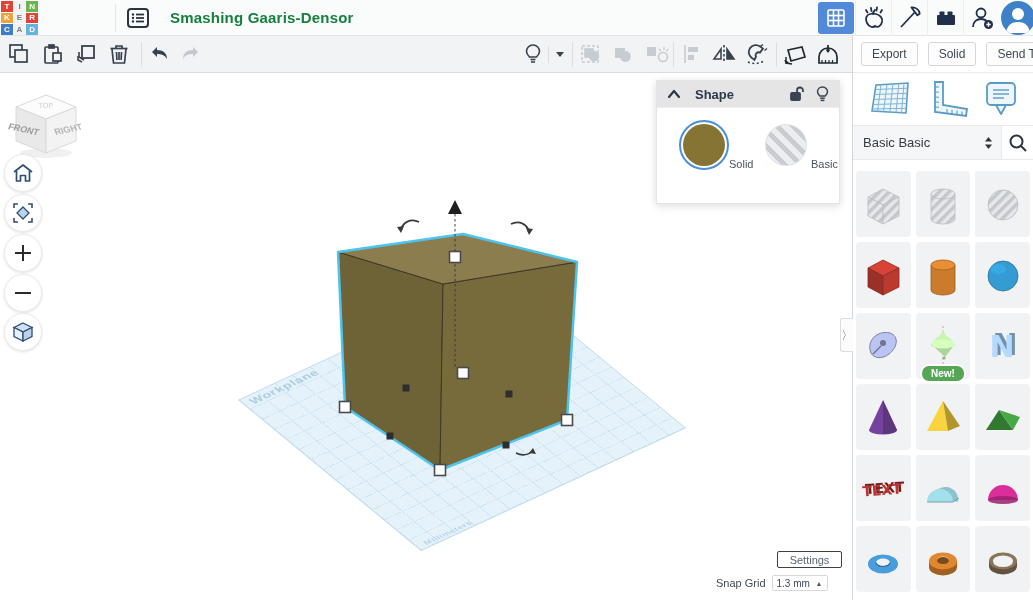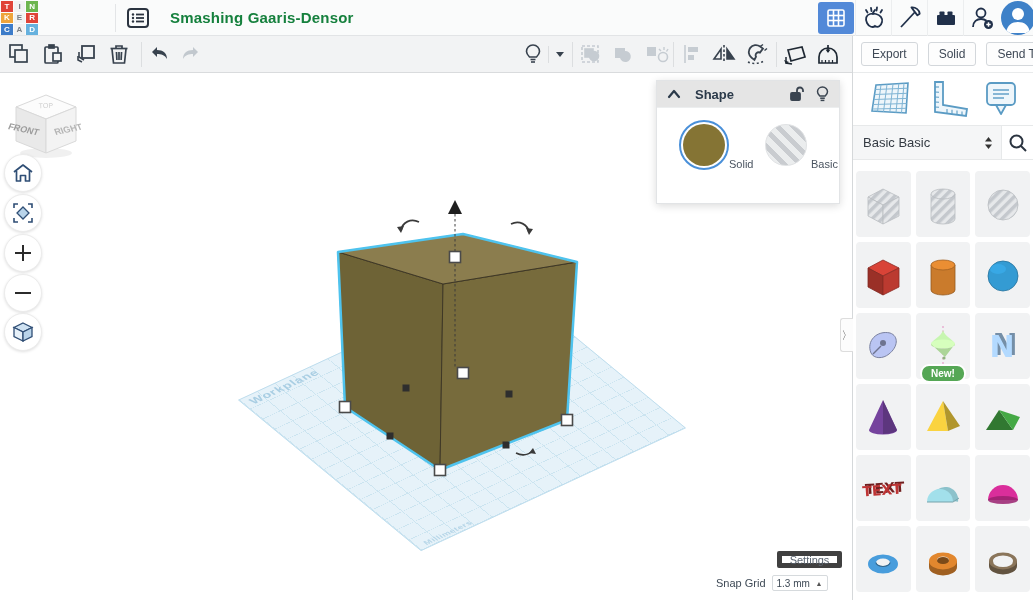--- a/index.html
+++ b/index.html
@@ -55,21 +55,21 @@
   .sp-title { font-size:13px; font-weight:bold; color:#2b3a4a; margin-left:14px; flex:1; }
   .sp-body { display:flex; justify-content:center; gap:26px; padding-top:12px; }
   .swatch-col { display:flex; flex-direction:row; align-items:flex-end; width:56px; }
   .swatch-ring { width:50px; height:50px; border-radius:50%; border:2px solid transparent; padding:2px; }
   .swatch-ring.selected { border-color:#4a90d9; }
   .swatch { width:42px; height:42px; border-radius:50%; }
   .swatch.hole { background:repeating-linear-gradient(45deg,#c9ccd0 0 5px,#ebedee 5px 11px); border:1px solid #e0e2e4; }
   .swatch-label { margin-top:5px; font-size:11px; color:#4a5460; }
 
   
-  .settings-btn { position:absolute; left:777px; top:478px; width:65px; height:17px; background:#fff; border:5px solid #404040; border-radius:2px; font-size:11px; color:#5a6470; display:flex; align-items:center; justify-content:center; z-index:9; cursor:pointer; }
+  .settings-btn { position:absolute; left:777px; top:478px; width:65px; height:17px; background:#fff; border:1px solid #404040; border-radius:2px; font-size:11px; color:#5a6470; display:flex; align-items:center; justify-content:center; z-index:9; cursor:pointer; }
   .snapgrid { position:absolute; left:716px; top:502px; display:flex; align-items:center; z-index:9; }
   .sg-label { font-size:11px; color:#3f4a56; margin-right:6px; }
   .sg-select { width:56px; height:16px; background:#fff; border:1px solid #d6dadd; border-radius:2px; font-size:10px; color:#3f4a56; display:flex; align-items:center; justify-content:space-between; padding:0 4px; cursor:pointer; }
   .sg-caret { font-size:7px; color:#555; }
 </style>
 </head>
 <body>
 
 <div class="app">
 

